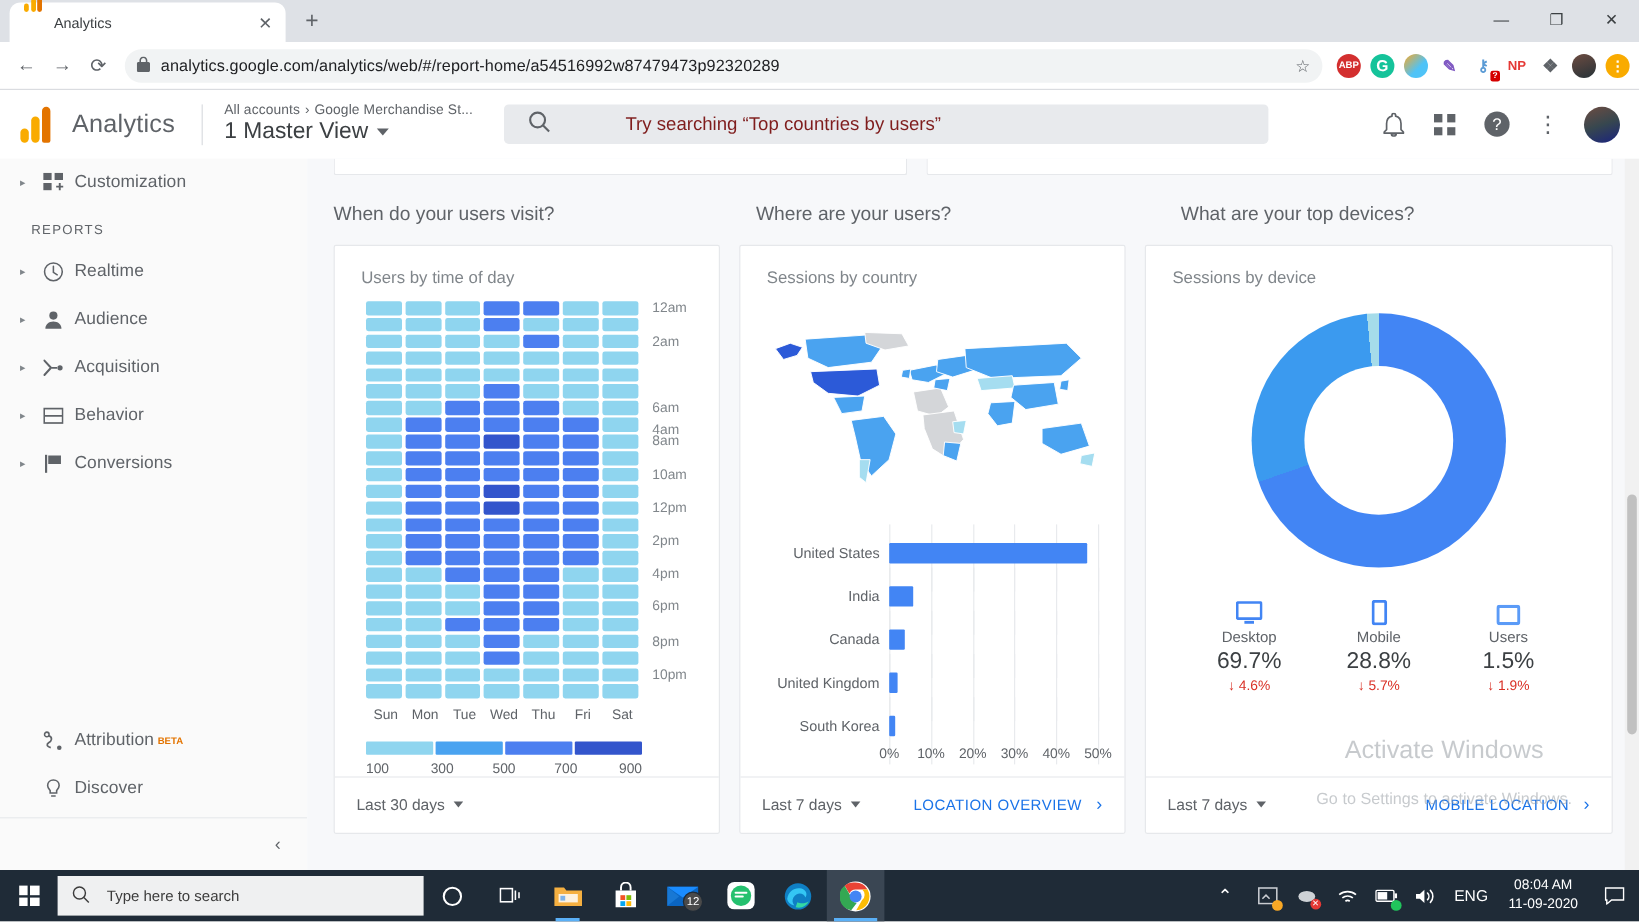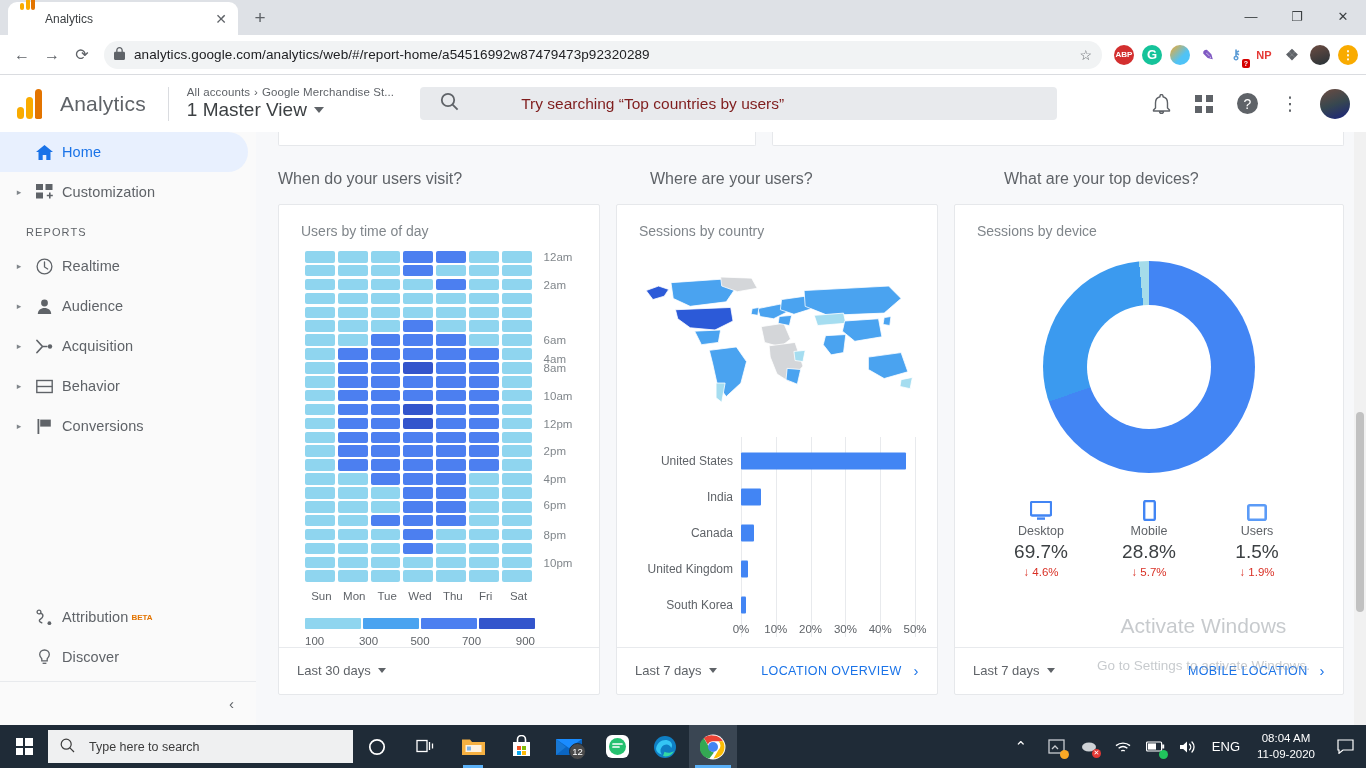--- a/index.html
+++ b/index.html
@@ -127,21 +127,21 @@
   
   .content { flex:1; background:#f7f8fa; position:relative; overflow:hidden; padding: 0 22px 0 22px; }
   .partial-cards { display:flex; gap: 16px; height: 14px; }
   .partial-card { background:#fff; border:1px solid #e6e8eb; border-top:none; border-radius: 0 0 2px 2px; }
   .partial-card.a { width: 478px; }
   .partial-card.b { flex: 1; }
 
   .section-titles { display:flex; gap:16px; padding-top: 24px; }
   .sec-title { font-size: 16px; color:#5f6368; font-weight:400; }
   .sec-title.a { width: 336px; }
-  .sec-title.b { width: 338px; margin-left: 20px; }
+  .sec-title.b { width: 338px; }
   .sec-title.c { flex:1; }
 
   .cards { display:flex; gap: 16px; margin-top: 16px; }
   .card { background:#fff; border:1px solid #e6e8eb; border-radius:2px; display:flex; flex-direction:column; }
   .card.a { width: 322px; }
   .card.b { width: 322px; }
   .card.c { flex:1; }
   .card-title { font-size:14px; color:#80868b; padding: 18px 0 0 22px; }
   .card-body { flex:1; padding: 0 16px; position:relative; }
   .card-foot { height: 47px; border-top:1px solid #e8eaed; display:flex; align-items:center;
@@ -336,29 +336,20 @@
         </svg>
     </div>
     <div class="hdr-ico">⋮</div>
     <div class="hdr-avatar"></div>
   </div>
 </div>
 
 <div class="app-body">
 
   <div class="sidebar">
-    <div class="nav-item active">
-      <span class="nav-arrow"></span>
-      <span class="nav-ico2">
-        <svg width="17" height="17" viewBox="0 0 17 17">
-            <path d="M8.5 1L0 8h2.5v8h4.2v-5h3.6v5h4.2V8H17z" fill="#1a73e8"></path>
-          </svg>
-      </span>
-      <span class="nav-label">Home</span>
-    </div>
     <div class="nav-item">
       <span class="nav-arrow">▸</span>
       <span class="nav-ico2">
         <svg width="17" height="17" viewBox="0 0 17 17">
             <rect x="0" y="0" width="7" height="6" fill="#5f6368"></rect>
             <rect x="9.5" y="0" width="7" height="6" fill="#5f6368"></rect>
             <rect x="0" y="8.5" width="7" height="6" fill="#5f6368"></rect>
             <path d="M13 8.5v2.2h-2.2v1.6H13v2.2h1.6v-2.2h2.2v-1.6h-2.2V8.5z" fill="#5f6368"></path>
           </svg>
       </span>

